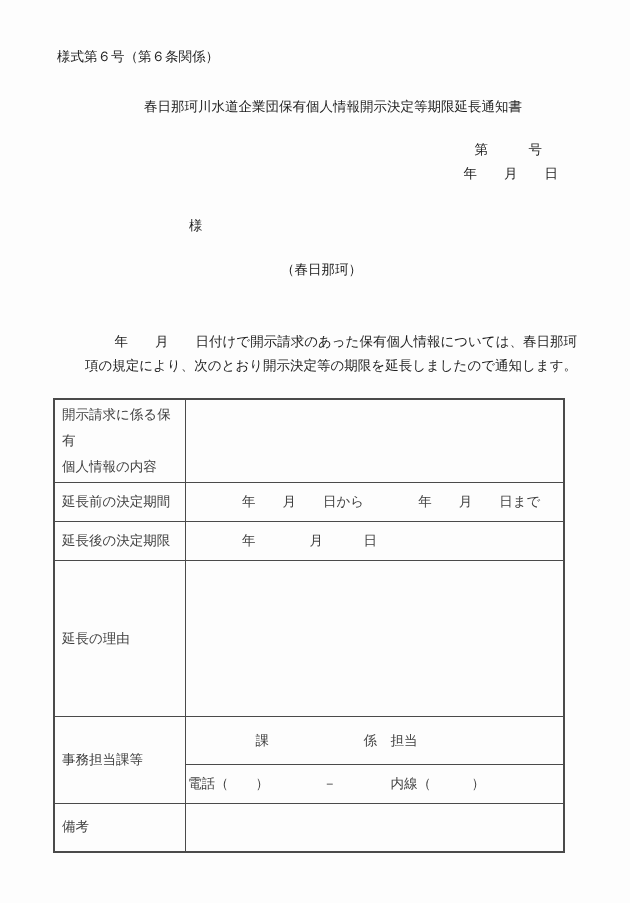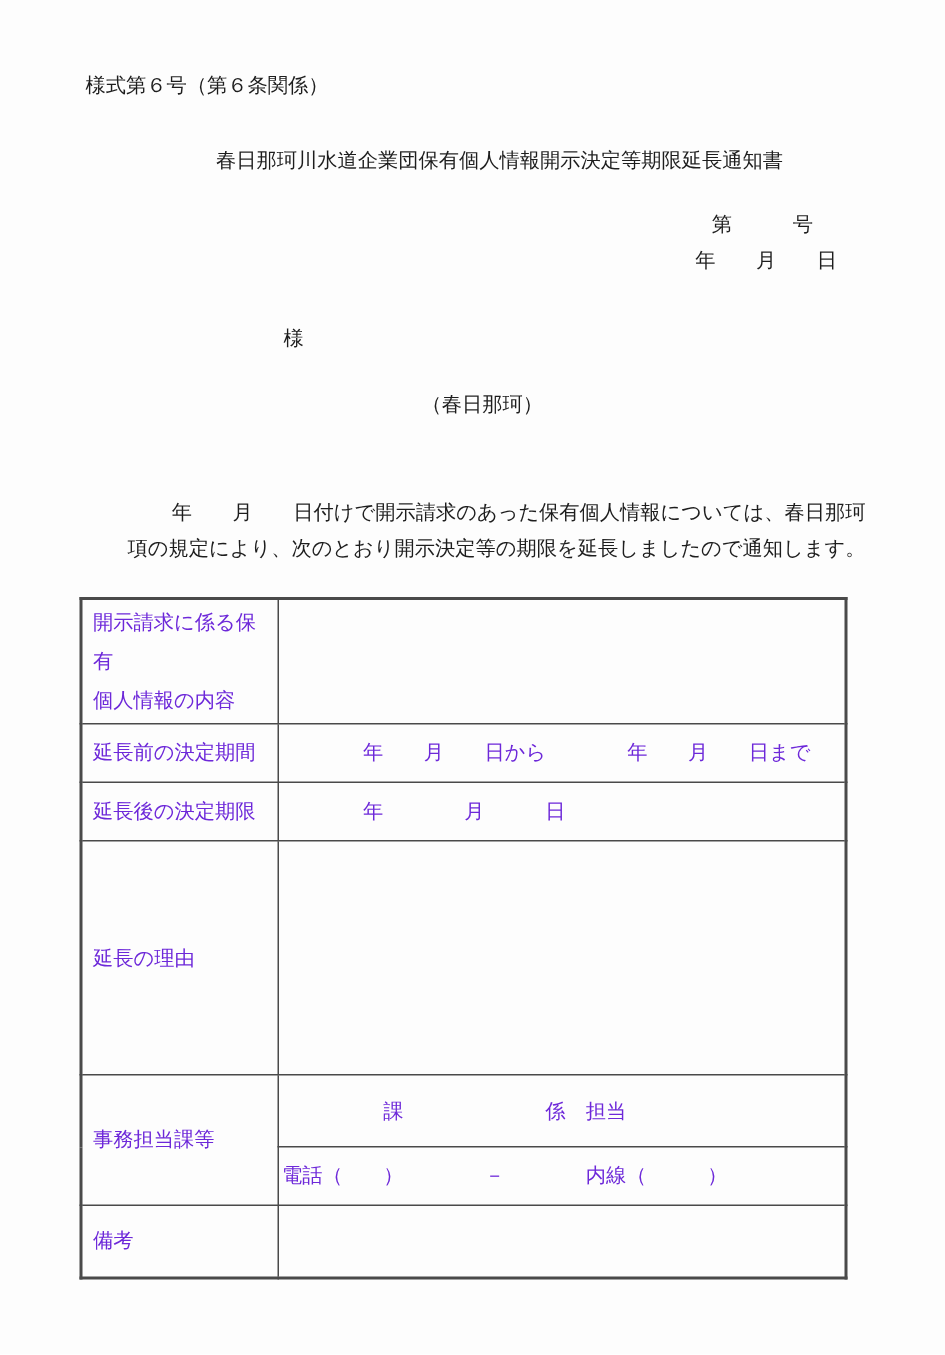--- a/index.html
+++ b/index.html
@@ -71,21 +71,21 @@
     position: absolute;
     left: 53px;
     top: 398px;
     border-collapse: collapse;
     table-layout: fixed;
   }
   table.form-table td {
     border: 1px solid #4a4a4a;
     vertical-align: middle;
     font-size: 13.5px;
-    color: #6d28d9;
+    color: #404040;
   }
   table.form-table {
     border: 2px solid #4a4a4a;
   }
   td.lbl {
     width: 121px;
     padding: 2px 2px 2px 7px;
     line-height: 26px;
   }
   td.lbl.two-line {

